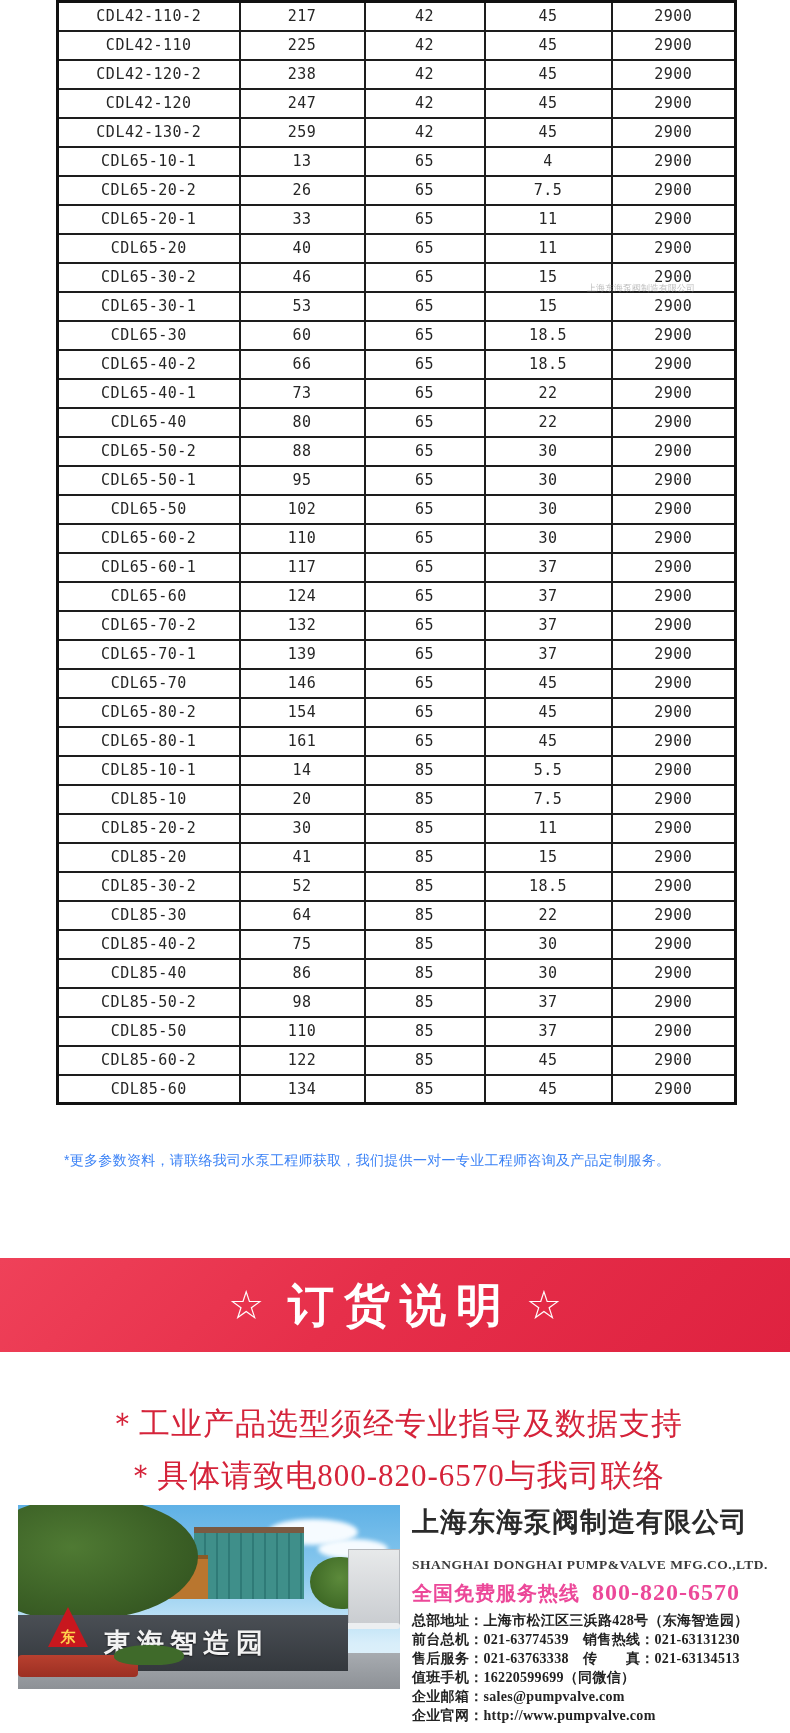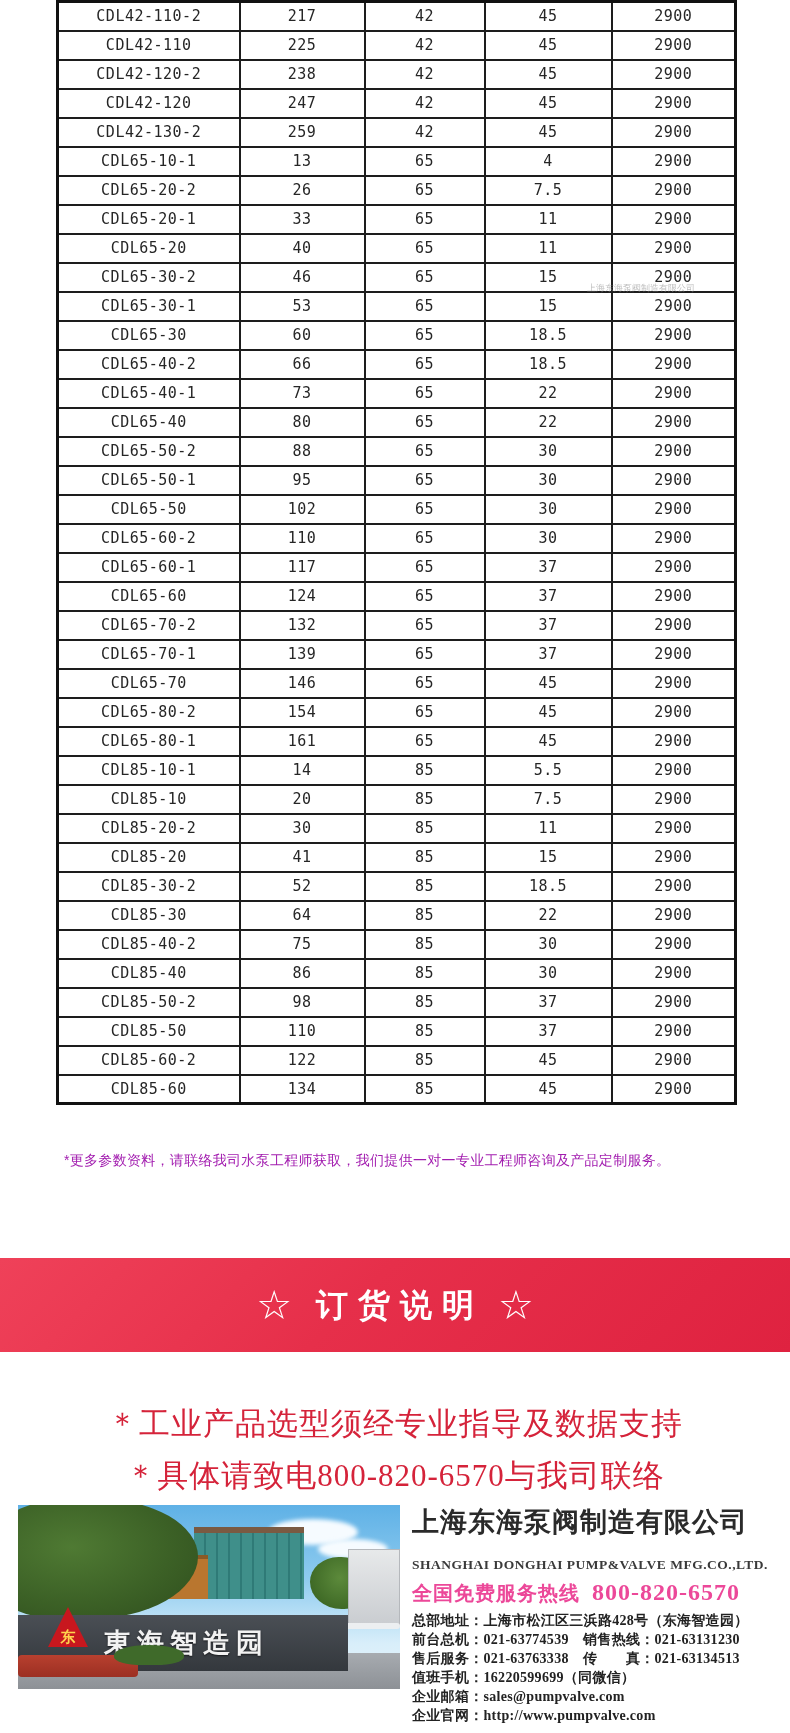--- a/index.html
+++ b/index.html
@@ -22,32 +22,32 @@
 
   .watermark {
     position:absolute; left:552px; top:283px; width:178px;
     font-size:9px; line-height:10px; color:#8a8a8a; opacity:.55;
     text-align:center; pointer-events:none;
   }
 
   
   .note {
     position:absolute; top:1152px; left:64px; width:680px;
-    font-size:14px; color:#a21caf; letter-spacing:0.3px;
+    font-size:14px; color:#3b82f6; letter-spacing:0.3px;
   }
 
   
   .banner {
     position:absolute; top:1258px; left:0; width:790px; height:94px;
     background:linear-gradient(135deg,#ef4159 0%,#e62f4a 45%,#df2240 100%);
     display:flex; align-items:center; justify-content:center;
   }
   .banner .star { color:#fff; font-size:40px; font-weight:400; line-height:1; }
   .banner .banner-title {
-    color:#fff; font-size:32px; font-weight:bold; letter-spacing:10px;
+    color:#fff; font-size:46px; font-weight:bold; letter-spacing:10px;
     margin:0 14px 0 24px; line-height:1;
     font-family:"Liberation Sans","DejaVu Sans",sans-serif;
   }
 
   
   .notice {
     position:absolute; top:1398px; left:0; width:790px; text-align:center;
     font-family:"Liberation Serif","DejaVu Serif",serif;
     font-weight:normal; color:#d5233a;
   }

